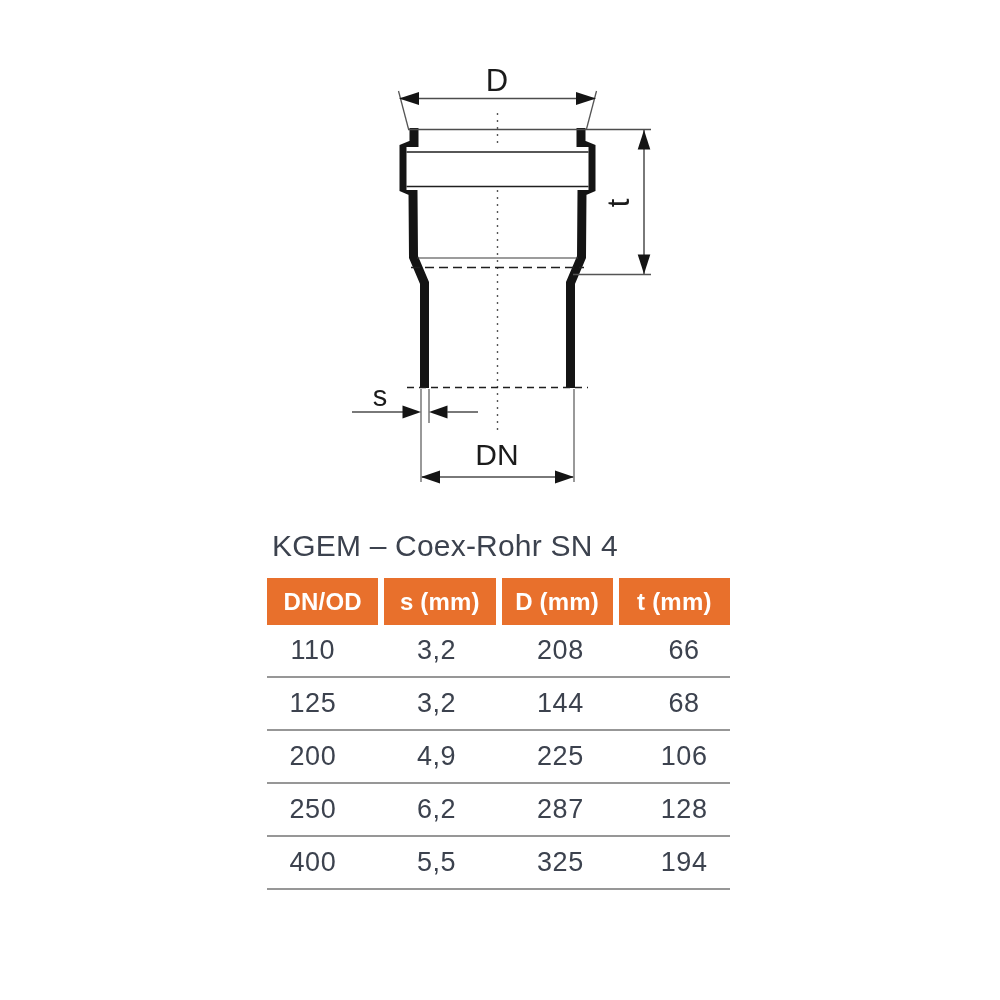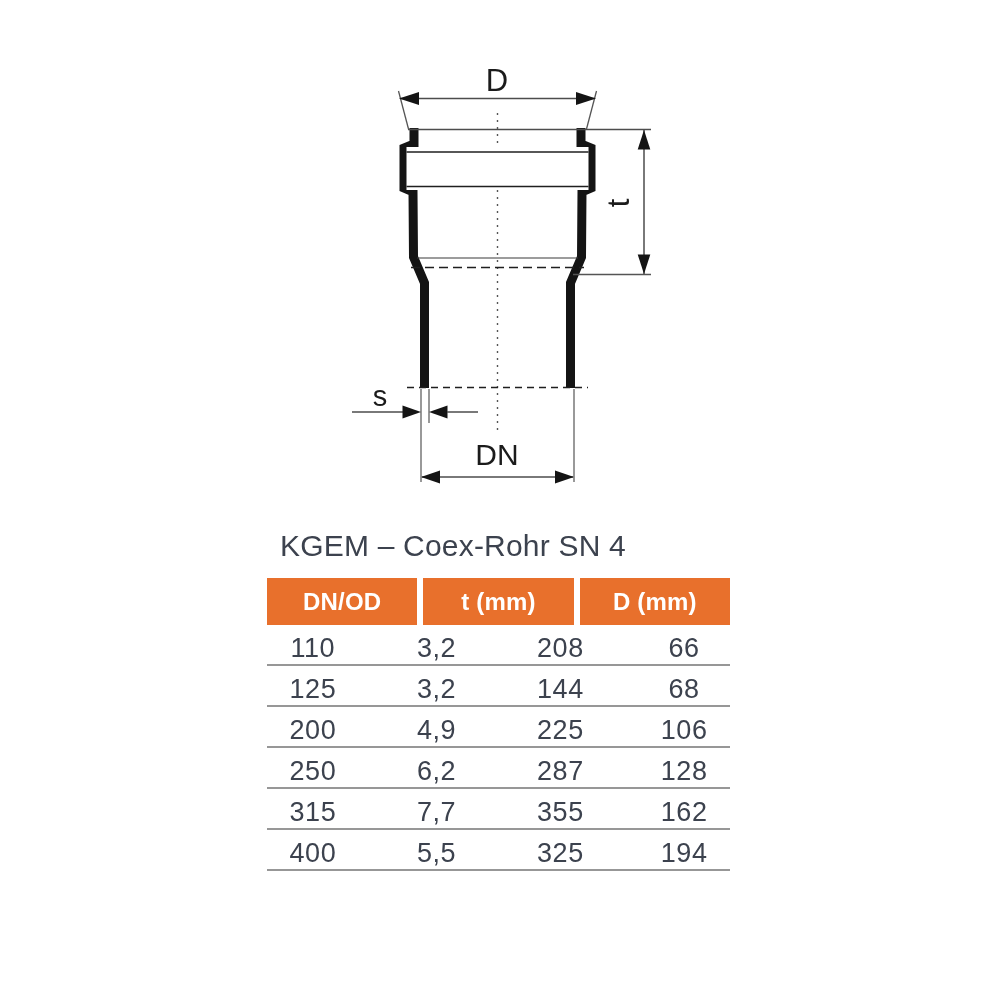--- a/index.html
+++ b/index.html
@@ -12,34 +12,34 @@
   *{margin:0;padding:0;box-sizing:border-box;}
   html,body{background:#ffffff;}
   body{
     width:1000px;height:1000px;position:relative;overflow:hidden;
     font-family:"Liberation Sans", sans-serif;
   }
   .page{position:absolute;inset:0;background:#fff;}
   svg.diagram{position:absolute;left:0;top:0;}
   svg text{font-family:"Liberation Sans", sans-serif;fill:var(--line);}
   .title{
-    position:absolute;left:280px;top:529px;width:465px;
+    position:absolute;left:272px;top:529px;width:465px;
     font-size:30px;line-height:34px;font-weight:400;
     color:var(--text-dark);letter-spacing:0.2px;white-space:nowrap;
   }
   .tbl{position:absolute;left:267px;top:578px;width:463px;}
   .thead{display:flex;gap:6px;height:47px;}
   .hcell{
     flex:1;background:var(--accent);color:#ffffff;
     display:flex;align-items:center;justify-content:center;
     font-size:24px;font-weight:700;letter-spacing:0.2px;
   }
   .tbody{display:block;}
   .trow{
-    display:flex;height:41px;align-items:flex-end;
+    display:flex;height:53px;align-items:center;
     border-bottom:2px solid var(--divider);
     gap:32px;
   }
   .tcell{
     flex:1;text-align:center;font-size:27px;color:var(--text-dark);
     letter-spacing:0.5px;
   }
 </style>
 </head>
 <body>
@@ -107,22 +107,23 @@
       <polygon points="574,477 555,470.6 555,483.4" fill="#141414"></polygon>
       <text x="497" y="465" font-size="30" text-anchor="middle">DN</text>
     </g>
   </svg>
 
   <div class="title">KGEM – Coex-Rohr SN 4</div>
 
   <div class="tbl">
     <div class="thead">
       <div class="hcell">DN/OD</div>
+      <div class="hcell">s (mm)</div>
+      <div class="hcell">D (mm)</div>
       <div class="hcell">t (mm)</div>
-      <div class="hcell">D (mm)</div>
     </div>
     <div class="tbody">
         <div class="trow">
           <div class="tcell">110</div>
           <div class="tcell">3,2</div>
           <div class="tcell">208</div>
           <div class="tcell">66</div>
         </div>
         <div class="trow">
           <div class="tcell">125</div>
@@ -136,26 +137,20 @@
           <div class="tcell">225</div>
           <div class="tcell">106</div>
         </div>
         <div class="trow">
           <div class="tcell">250</div>
           <div class="tcell">6,2</div>
           <div class="tcell">287</div>
           <div class="tcell">128</div>
         </div>
         <div class="trow">
-          <div class="tcell">315</div>
-          <div class="tcell">7,7</div>
-          <div class="tcell">355</div>
-          <div class="tcell">162</div>
-        </div>
-        <div class="trow">
           <div class="tcell">400</div>
           <div class="tcell">5,5</div>
           <div class="tcell">325</div>
           <div class="tcell">194</div>
         </div>
       </div>
   </div>
 
 </div>
 

